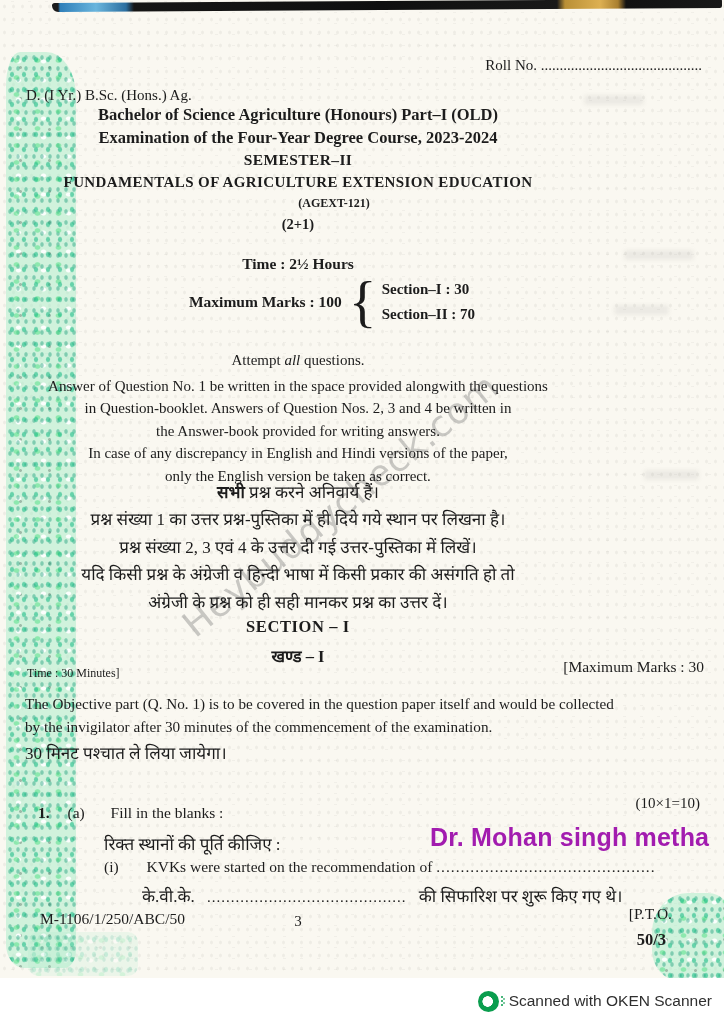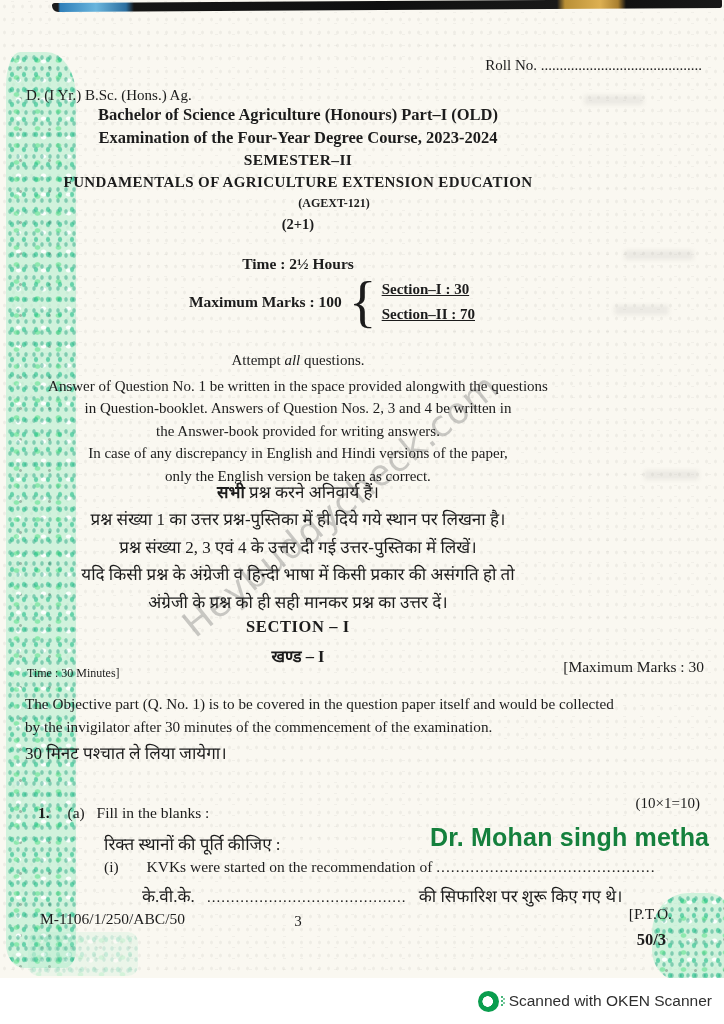--- a/index.html
+++ b/index.html
@@ -71,35 +71,35 @@
   .t2 { top:128px; font-size:16.5px; }
   .t3 { top:151px; font-size:15.5px; letter-spacing:0.4px; }
   .t4 { top:174px; font-size:15px;   letter-spacing:0.4px; }
   .t5 { top:196px; font-size:12px;padding-left:36px; }
   .t6 { top:216px; font-size:14.5px; }
   .time-line { top:255px; font-size:15.5px; }
   .marks-row { top:276px; left:0; width:724px; display:flex; justify-content:center; }
   .marks-inner { display:flex; align-items:center; transform:translateX(-30px); }
   .marks-label { font-size:15.5px; font-weight:600; }
   .brace { font-size:58px; font-weight:300; line-height:52px; margin:0 5px 0 7px; }
-  .sections div { font-size:15px; font-weight:600; line-height:25px; text-align:left;text-decoration:underline; }
+  .sections div { font-size:15px; font-weight:600; line-height:25px; text-align:left; }
   .attempt { top:352px; font-size:15px; }
   .attempt .it { font-style:italic; }
   .en-block { top:375px; font-size:15px; line-height:22.4px; }
   .hi-block { top:479px; font-size:17px; line-height:27.4px; }
   .sec-en { top:617px; font-size:16.5px; letter-spacing:0.6px; }
   .sec-hi { top:644px; font-size:16.5px; }
   .time30 { top:666px; left:27px; font-size:12px; }
   .mm30   { top:658px; right:20px; font-size:15.5px; }
   .note-en { top:692px; left:25px; width:678px; font-size:15.2px; line-height:23px; }
   .note-hi { top:740px; left:25px; width:682px; font-size:17px; line-height:28.5px; }
   .scheme { top:795px; right:24px; font-size:15px; }
   .q1row { top:804px; left:38px; font-size:15.5px; }
   .q1row .qa  { margin-left:14px; }
-  .q1row .qtxt{ margin-left:8px; }
+  .q1row .qtxt{ margin-left:22px; }
   .q1hi  { top:832px; left:104px; font-size:17px; }
   .annot {
     top:823px; left:430px; font-family:"Liberation Sans",sans-serif;
     font-weight:700; font-size:25px; letter-spacing:0.2px;
   }
   .q1irow { top:858px; left:104px; font-size:15.5px; }
   .q1irow .itxt { margin-left:24px; }
   .q1irow .dots { letter-spacing:1px; }
   .q1ihi  { top:884px; left:142px; font-size:17px; }
   .q1ihi .dots { font-size:15px; letter-spacing:1px; margin:0 8px; }
@@ -197,21 +197,21 @@
 
   <div class="abs scheme">(10×1=10)</div>
 
   <div class="abs q1row">
     <span class="b">1.</span>
     <span class="qa">(a)</span>
     <span class="qtxt">Fill in the blanks :</span>
   </div>
   <div class="abs q1hi">रिक्त स्थानों की पूर्ति कीजिए :</div>
 
-  <div class="abs annot" style="color:#15803d;">Dr. Mohan singh metha</div>
+  <div class="abs annot" style="color:#a21caf;">Dr. Mohan singh metha</div>
 
   <div class="abs q1irow">
     <span>(i)</span>
     <span class="itxt">KVKs were started on the recommendation of</span>
     <span class="dots">.............................................</span>
   </div>
   <div class="abs q1ihi">
     <span>के.वी.के.</span>
     <span class="dots">..........................................</span>
     <span>की सिफारिश पर शुरू किए गए थे।</span>

